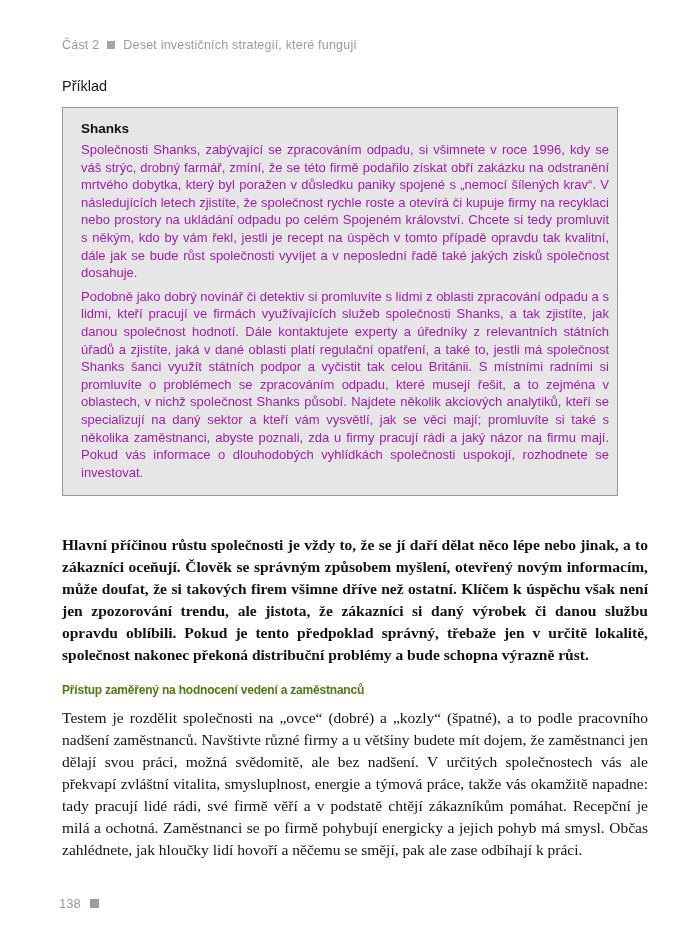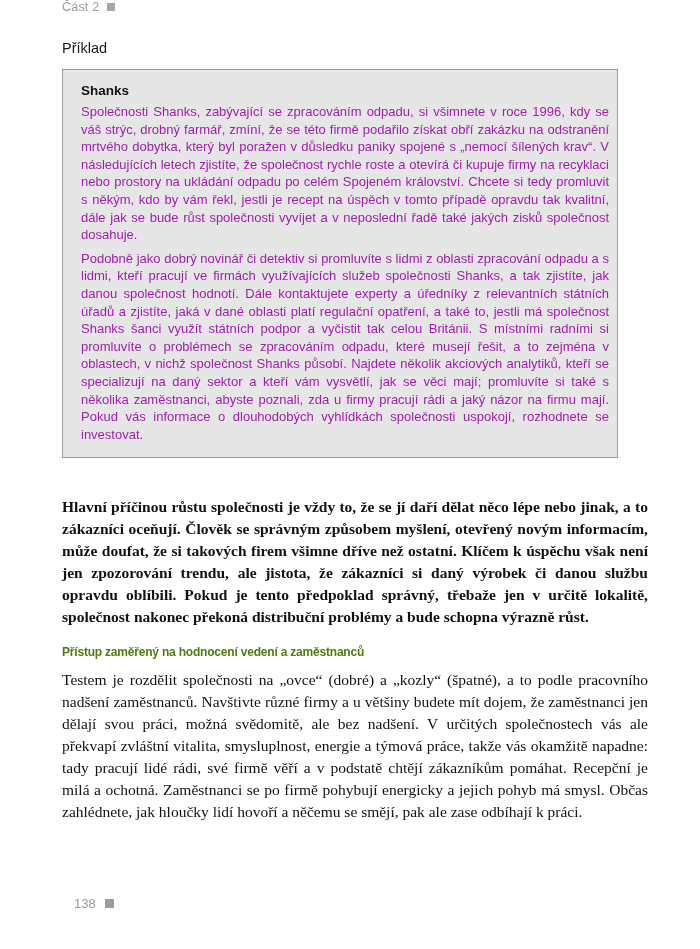--- a/index.html
+++ b/index.html
@@ -13,20 +13,21 @@
     overflow: hidden;
   }
   .page {
     position: absolute;
     left: 62px;
     top: 0;
     width: 586px;
   }
   
   .running-header {
+    margin-top: 38px;
     font-size: 12.5px;
     color: #9b9b9b;
     letter-spacing: 0.2px;
     display: flex;
     align-items: center;
   }
   .running-header .part-label { color: #9b9b9b; }
   .sq {
     display: inline-block;
     width: 8px;
@@ -77,37 +78,38 @@
     font-family: "Liberation Sans", sans-serif;
     font-size: 12px;
     font-weight: 600;
     color: #4d7c0f;
     letter-spacing: -0.2px;
   }
   .section-par { margin-top: 10px; }
   
   .page-footer {
     position: absolute;
-    left: 74px;
+    left: 59px;
     top: 896px;
     font-size: 13px;
     color: #999999;
     display: flex;
     align-items: center;
   }
   .page-footer .sq { background: #9c9c9c; width: 9px; height: 9px; margin: 0 0 0 9px; }
 </style>
 </head>
 <body>
 
 <div class="page">
 
   <div class="running-header">
     <span class="part-label">Část 2</span>
     <span class="sq"></span>
+    <span class="chapter-title">Deset investičních strategií, které fungují</span>
   </div>
 
   <div class="example-label">Příklad</div>
 
   <div class="example-box">
     <div class="box-title">Shanks</div>
     <p>Společnosti Shanks, zabývající se zpracováním odpadu, si všimnete v roce 1996, kdy se váš strýc, drobný farmář, zmíní, že se této firmě podařilo získat obří zakázku na odstranění mrtvého dobytka, který byl poražen v důsledku paniky spojené s „nemocí šílených krav“. V následujících letech zjistíte, že společnost rychle roste a otevírá či kupuje firmy na recyklaci nebo prostory na ukládání odpadu po celém Spojeném království. Chcete si tedy promluvit s někým, kdo by vám řekl, jestli je recept na úspěch v tomto případě opravdu tak kvalitní, dále jak se bude růst společnosti vyvíjet a v neposlední řadě také jakých zisků společnost dosahuje.</p>
     <p>Podobně jako dobrý novinář či detektiv si promluvíte s lidmi z oblasti zpracování odpadu a s lidmi, kteří pracují ve firmách využívajících služeb společnosti Shanks, a tak zjistíte, jak danou společnost hodnotí. Dále kontaktujete experty a úředníky z relevantních státních úřadů a zjistíte, jaká v dané oblasti platí regulační opatření, a také to, jestli má společnost Shanks šanci využít státních podpor a vyčistit tak celou Británii. S místními radními si promluvíte o problémech se zpracováním odpadu, které musejí řešit, a to zejména v oblastech, v nichž společnost Shanks působí. Najdete několik akciových analytiků, kteří se specializují na daný sektor a kteří vám vysvětlí, jak se věci mají; promluvíte si také s několika zaměstnanci, abyste poznali, zda u firmy pracují rádi a jaký názor na firmu mají. Pokud vás informace o dlouhodobých vyhlídkách společnosti uspokojí, rozhodnete se investovat.</p>
   </div>
 

